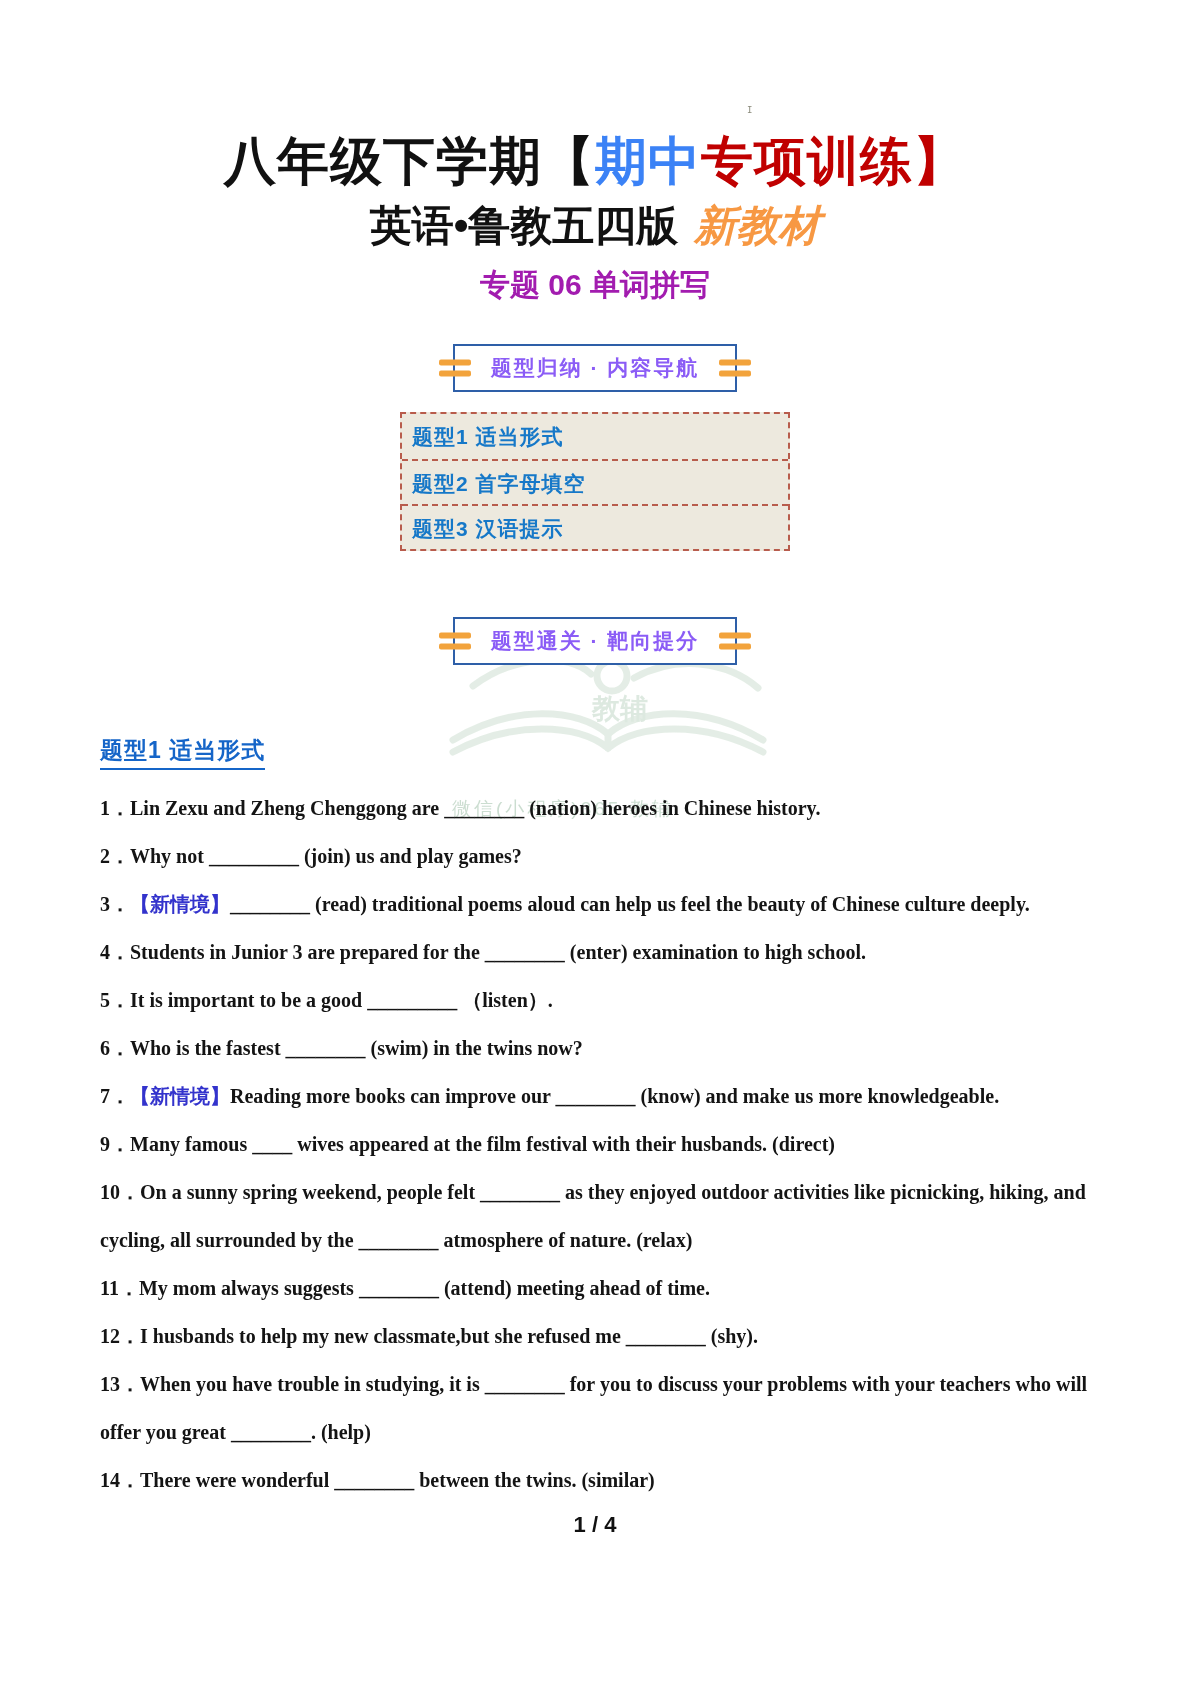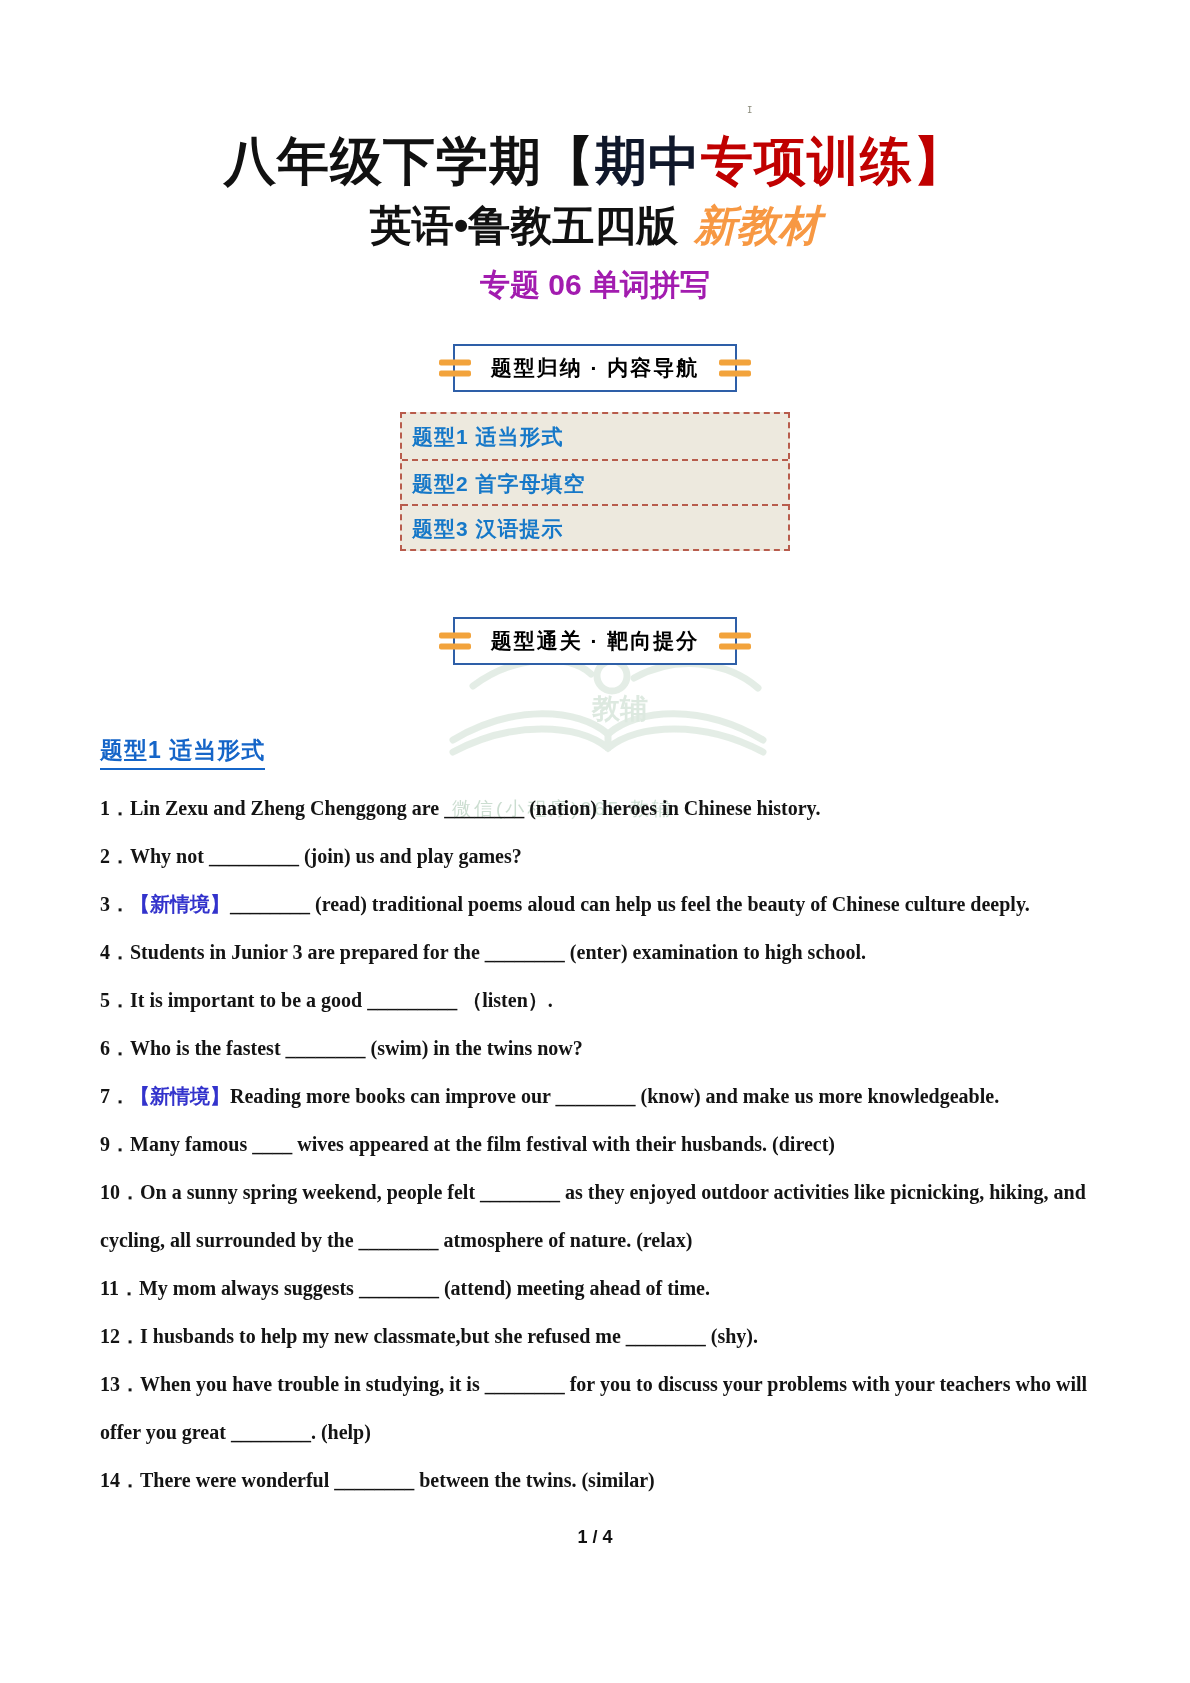--- a/index.html
+++ b/index.html
@@ -14,36 +14,36 @@
     color:#141414;
   }
   .caret-mark{
     position:absolute; left:747px; top:105px;
     font-size:9px; color:#8a8a7a; z-index:2;
     font-family:"DejaVu Sans Mono", monospace;
   }
   
   .header { text-align:center; padding-top:126px; position:relative; z-index:1; }
   .title1 { font-size:52px; font-weight:900; line-height:70px; letter-spacing:1px; color:#111; white-space:nowrap; }
-  .title1 .t-blue { color:#0f172a;text-align:center; }
+  .title1 .t-blue { color:#3b82f6;text-align:center; }
   .title1 .t-red  { color:#c00000; }
   .title2 { font-size:42px; font-weight:900; line-height:60px; color:#111; white-space:nowrap; }
   .title2 .t-orange { color:#f79843; margin-left:16px;font-style:italic; }
   .topic  { font-size:30px; font-weight:700; line-height:42px; margin-top:8px; color:#a21caf; }
 
   
   .banner {
     position:relative; width:fit-content;
     margin:38px auto 0;
     border:2px solid #2e5fa8;
     padding:8px 36px;
     background:#ffffff;
     z-index:1;
   }
-  .banner-text { color:#000000; font-size:21px; font-weight:700; letter-spacing:2px; white-space:nowrap; }
+  .banner-text { color:#8b5cf6; font-size:21px; font-weight:700; letter-spacing:2px; white-space:nowrap; }
   .banner-bars { position:absolute; top:50%; transform:translateY(-50%); width:32px; }
   .banner-bars.left  { left:-16px; }
   .banner-bars.right { right:-16px; }
   .bar { height:6px; background:#f2a33c; border-radius:2px; margin:5px 0; }
   .banner.boost { margin-top:66px; }
 
   
   .navbox {
     width:390px; margin:20px auto 0;
     background:#ede9de;
@@ -80,22 +80,22 @@
   .questions { margin-top:14px;font-weight:bold; }
   .q {
     font-family:"Liberation Serif", serif;
     font-size:20px; line-height:48px;
     color:#141414; margin:0;
   }
   .qtag { color:#3333cc; }
 
   .footer {
     position:relative; z-index:1;
-    text-align:center; margin-top:23px;
-    font-size:18px; font-weight:700;
+    text-align:center; margin-top:8px;
+    font-size:22px; font-weight:700;
     font-family:"Liberation Sans", sans-serif; color:#111;
   }
 </style>
 </head>
 <body>
 
 <div class="page">
 
   <span class="caret-mark">I</span>
 

